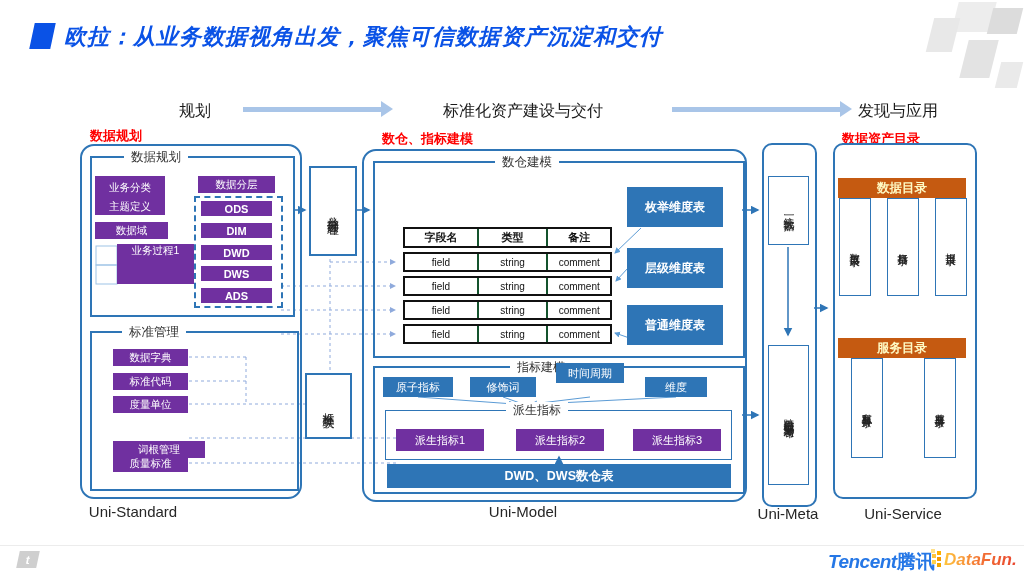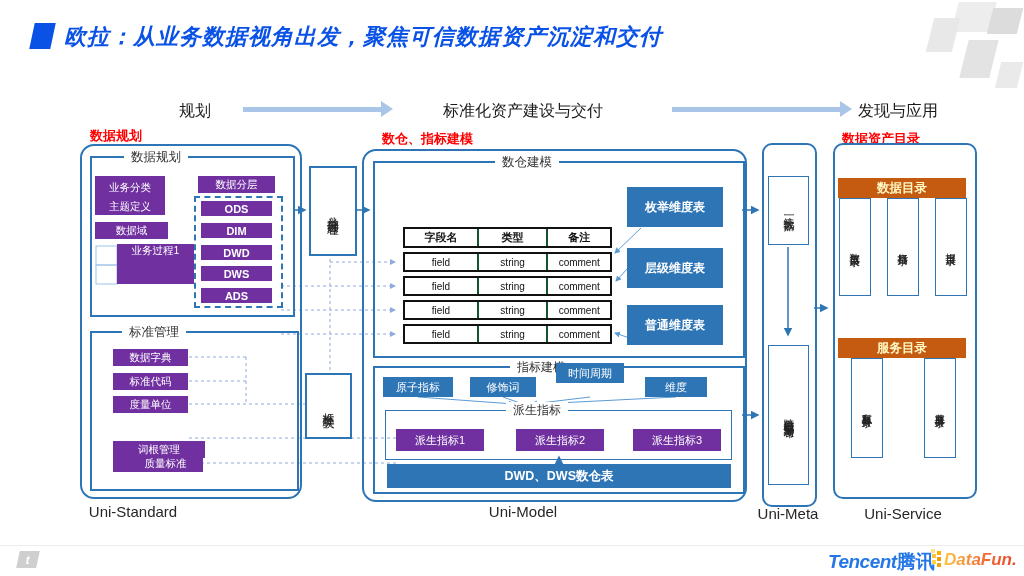--- a/index.html
+++ b/index.html
@@ -130,21 +130,21 @@
   <div class="pbox" style="left:201px;top:266px;width:71px;height:15px;font-weight:600;font-size:11px;">DWS</div>
   <div class="pbox" style="left:201px;top:288px;width:71px;height:15px;font-weight:600;font-size:11px;">ADS</div>
 
   <div class="frame" style="left:90px;top:331px;width:205px;height:156px;">
     <div class="frame-title" style="left:30px;">标准管理</div>
   </div>
   <div class="pbox" style="left:113px;top:349px;width:75px;height:17px;">数据字典</div>
   <div class="pbox" style="left:113px;top:373px;width:75px;height:17px;">标准代码</div>
   <div class="pbox" style="left:113px;top:396px;width:75px;height:17px;">度量单位</div>
   <div class="pbox" style="left:113px;top:409px;width:92px;height:17px;margin-top:32px;">词根管理</div>
-  <div class="pbox" style="left:113px;top:455px;width:75px;height:17px;padding-left:15px;">质量标准</div>
+  <div class="pbox" style="left:113px;top:455px;width:75px;height:17px;">质量标准</div>
 
   <div class="vframe" style="left:309px;top:166px;width:44px;height:86px;">
     <span class="vtext" style="font-size:12px;">分类分层管理</span>
   </div>
   <div class="vframe" style="left:305px;top:373px;width:43px;height:62px;">
     <span class="vtext" style="font-size:12px;">标准关联</span>
   </div>
 
   <div class="container" style="left:362px;top:149px;width:381px;height:349px;"></div>
 

